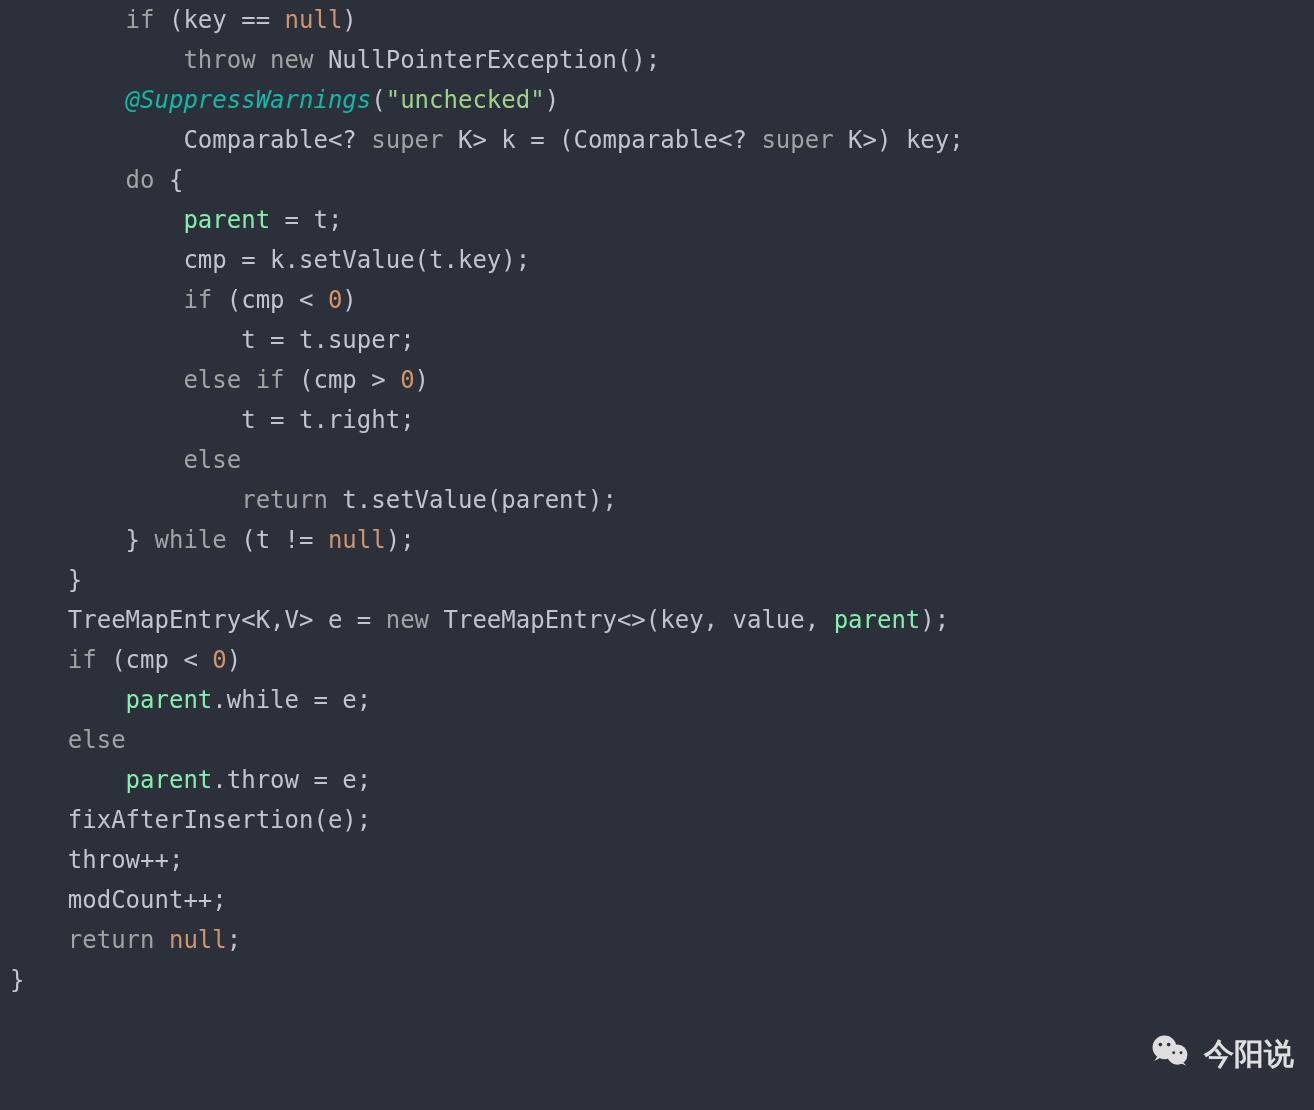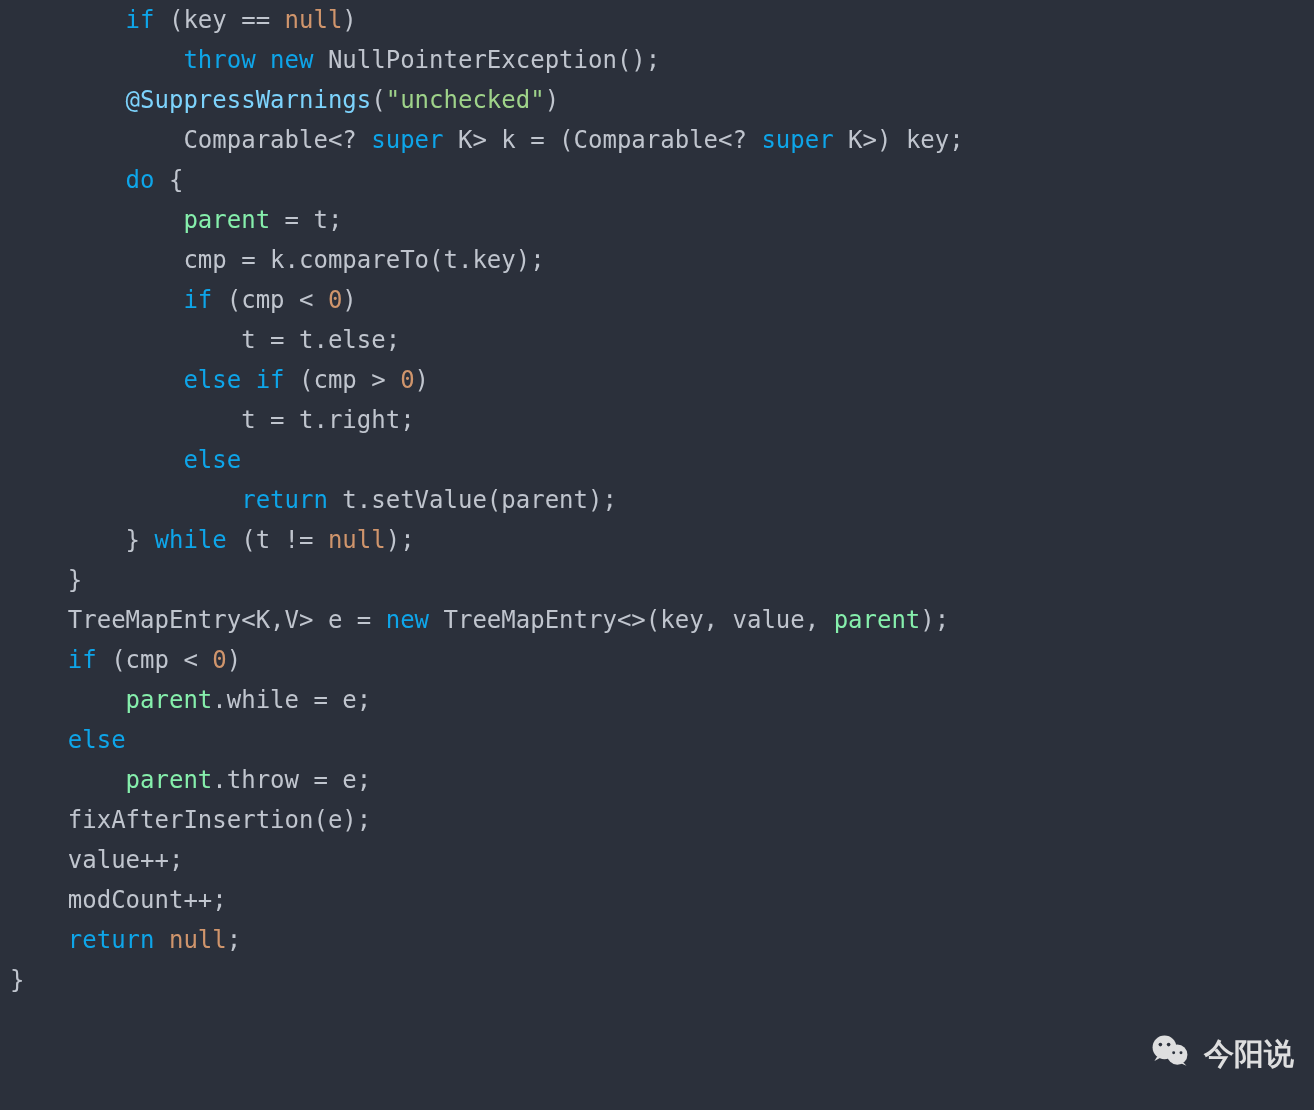--- a/index.html
+++ b/index.html
@@ -12,25 +12,25 @@
   }
   pre.code {
     margin: 0;
     padding: 0 0 0 10px;
     font-family: "Consolas", "Menlo", "DejaVu Sans Mono", monospace;
     font-size: 24px;
     line-height: 40px;
     color: #c0c5ce;
     white-space: pre;
   }
-  .kw   { color: #0ea5e9; }            
+  .kw   { color: #a3a3a3; }            
   .str  { color: #9fd38a; }            
   .num  { color: #d0956c; }            
   .null { color: #d0956c; }            
-  .ann  { color: #7dd3fc; }            
+  .ann  { color: #14b8a6; font-style: italic; }            
   .var  { color: #86efac; }            
   .type { color: #c0c5ce; }            
 
   .watermark {
     position: absolute;
     right: 20px;
     bottom: 30px;
     display: flex;
     align-items: center;
     gap: 12px;
@@ -45,36 +45,36 @@
 </style>
 </head>
 <body>
 
 <pre class="code" id="code-block"><span>        <span class="kw">if</span><span> (key == </span><span class="null">null</span><span>)</span></span>
 <span>            <span class="kw">throw</span><span> </span><span class="kw">new</span><span> NullPointerException();</span></span>
 <span>        <span class="ann">@SuppressWarnings</span><span>(</span><span class="str">"unchecked"</span><span>)</span></span>
 <span>            <span class="type">Comparable</span><span>&lt;? </span><span class="kw">super</span><span> K&gt; k = (Comparable&lt;? </span><span class="kw">super</span><span> K&gt;) key;</span></span>
 <span>        <span class="kw">do</span><span> {</span></span>
 <span>            <span class="var">parent</span><span> = t;</span></span>
-<span>            <span>cmp = k.compareTo(t.key);</span></span>
+<span>            <span>cmp = k.setValue(t.key);</span></span>
 <span>            <span class="kw">if</span><span> (cmp &lt; </span><span class="num">0</span><span>)</span></span>
-<span>                <span>t = t.else;</span></span>
+<span>                <span>t = t.super;</span></span>
 <span>            <span class="kw">else</span><span> </span><span class="kw">if</span><span> (cmp &gt; </span><span class="num">0</span><span>)</span></span>
 <span>                <span>t = t.right;</span></span>
 <span>            <span class="kw">else</span></span>
 <span>                <span class="kw">return</span><span> t.setValue(parent);</span></span>
 <span>        <span>} </span><span class="kw">while</span><span> (t != </span><span class="null">null</span><span>);</span></span>
 <span>    <span>}</span></span>
 <span>    <span class="type">TreeMapEntry</span><span>&lt;K,V&gt; e = </span><span class="kw">new</span><span> TreeMapEntry&lt;&gt;(key, value, </span><span class="var">parent</span><span>);</span></span>
 <span>    <span class="kw">if</span><span> (cmp &lt; </span><span class="num">0</span><span>)</span></span>
 <span>        <span class="var">parent</span><span>.while = e;</span></span>
 <span>    <span class="kw">else</span></span>
 <span>        <span class="var">parent</span><span>.throw = e;</span></span>
 <span>    <span>fixAfterInsertion(e);</span></span>
-<span>    <span>value++;</span></span>
+<span>    <span>throw++;</span></span>
 <span>    <span>modCount++;</span></span>
 <span>    <span class="kw">return</span><span> </span><span class="null">null</span><span>;</span></span>
 <span><span>}</span></span></pre>
 
 <div class="watermark">
   <span>
     <svg viewBox="0 0 48 48" fill="none">
       <circle cx="18" cy="20" r="13" fill="#e8e8e8"></circle>
       <circle cx="32" cy="28" r="11" fill="#e8e8e8"></circle>
       <circle cx="13.5" cy="17" r="2" fill="#2b303b"></circle>

